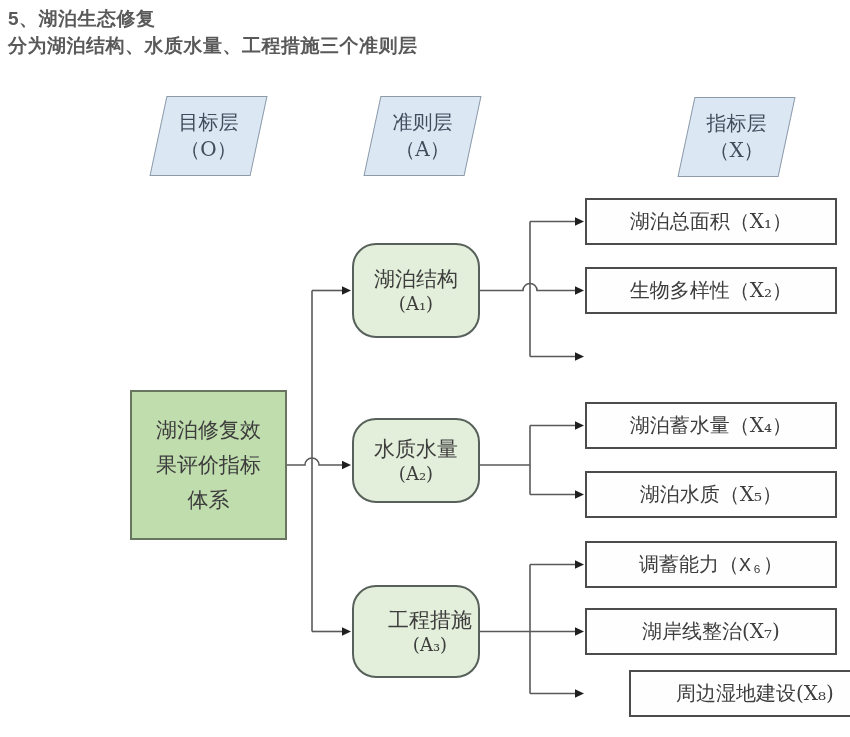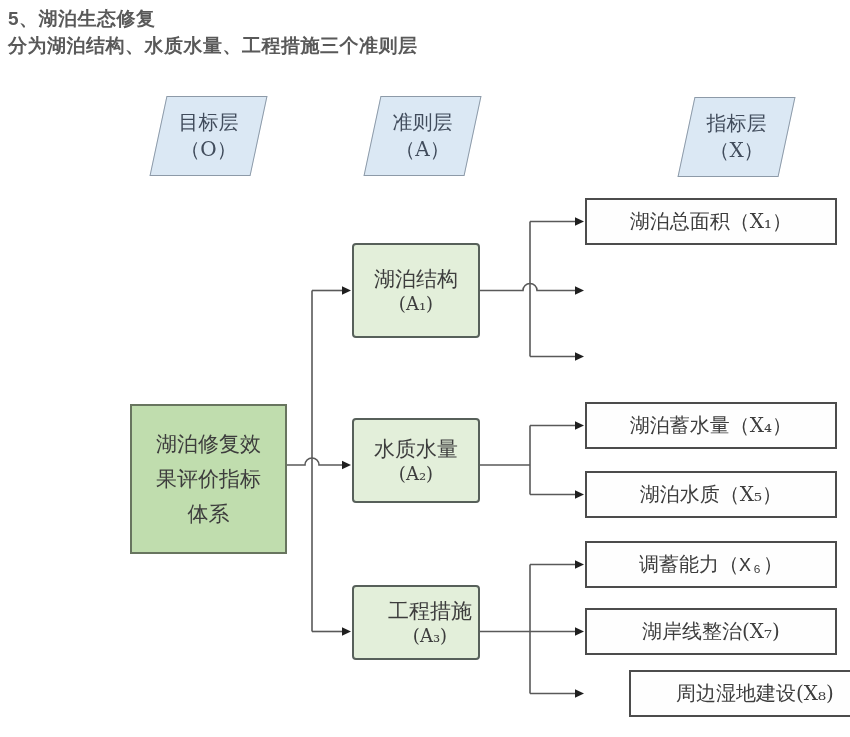--- a/index.html
+++ b/index.html
@@ -28,31 +28,31 @@
     border:1.5px solid var(--layer_border);
   }
   .pgram-inner {
     width:100%; height:100%; transform:skewX(12deg);
     display:flex; flex-direction:column; align-items:center; justify-content:center;
     font-size:20px; line-height:27px; color:var(--layer_text);
   }
 
   
   .goal {
-    position:absolute; left:130px; top:404px; width:157px; height:150px;
+    position:absolute; left:130px; top:390px; width:157px; height:150px;
     background:var(--goal_fill); border:2px solid var(--goal_border);
     display:flex; flex-direction:column; align-items:center; justify-content:center;
     font-size:21px; line-height:35px; color:var(--box_text); text-align:left;
   }
 
   
   .abox {
     position:absolute; left:352px; width:128px; height:95px;
     background:var(--criteria_fill); border:2px solid var(--criteria_border);
-    border-radius:4px;
+    border-radius:24px;
     display:flex; flex-direction:column; align-items:center; justify-content:center;
     color:var(--box_text); text-align:center;
   }
   .abox .label { font-size:21px; line-height:27px; }
   .abox .code  { font-size:18px; line-height:22px; }
 
   
   .xbox {
     position:absolute; left:585px; width:252px; height:47px;
     background:var(--indicator_fill); border:2px solid var(--indicator_border);
@@ -133,27 +133,30 @@
   </div>
 
   <div class="abox" style="top:243px; height:95px;">
     <div class="label">湖泊结构</div>
     <div class="code">(A₁)</div>
   </div>
   <div class="abox" style="top:418px; height:85px;">
     <div class="label">水质水量</div>
     <div class="code">(A₂)</div>
   </div>
-  <div class="abox" style="top:585px; height:75px;padding-left:28px;">
+  <div class="abox" style="top:585px; height:93px;padding-left:28px;">
     <div class="label">工程措施</div>
     <div class="code">(A₃)</div>
   </div>
 
   <div class="xbox" style="top:198px;align-items:center;">
     <span>湖泊总面积（X₁）</span>
+  </div>
+  <div class="xbox" style="top:267px;">
+    <span>生物多样性（X₂）</span>
   </div>
   <div class="xbox" style="top:402px;">
     <span>湖泊蓄水量（X₄）</span>
   </div>
   <div class="xbox" style="top:471px;">
     <span>湖泊水质（X₅）</span>
   </div>
   <div class="xbox" style="top:541px;font-family:Liberation Mono, monospace;">
     <span>调蓄能力（X₆）</span>
   </div>

